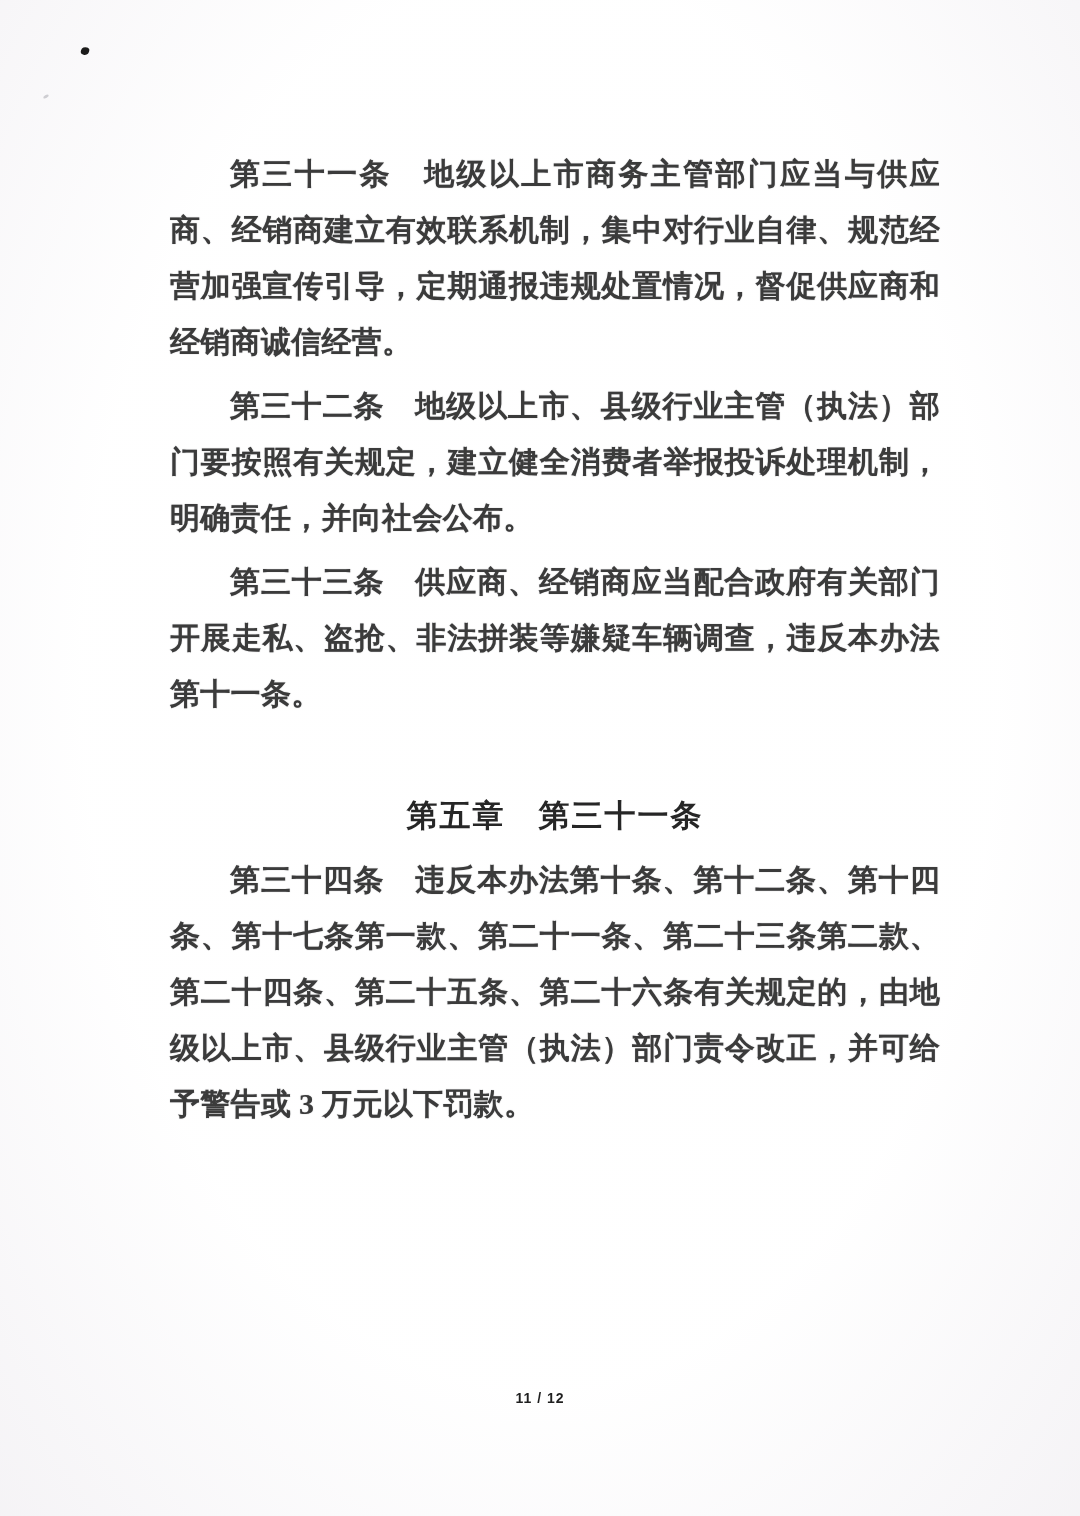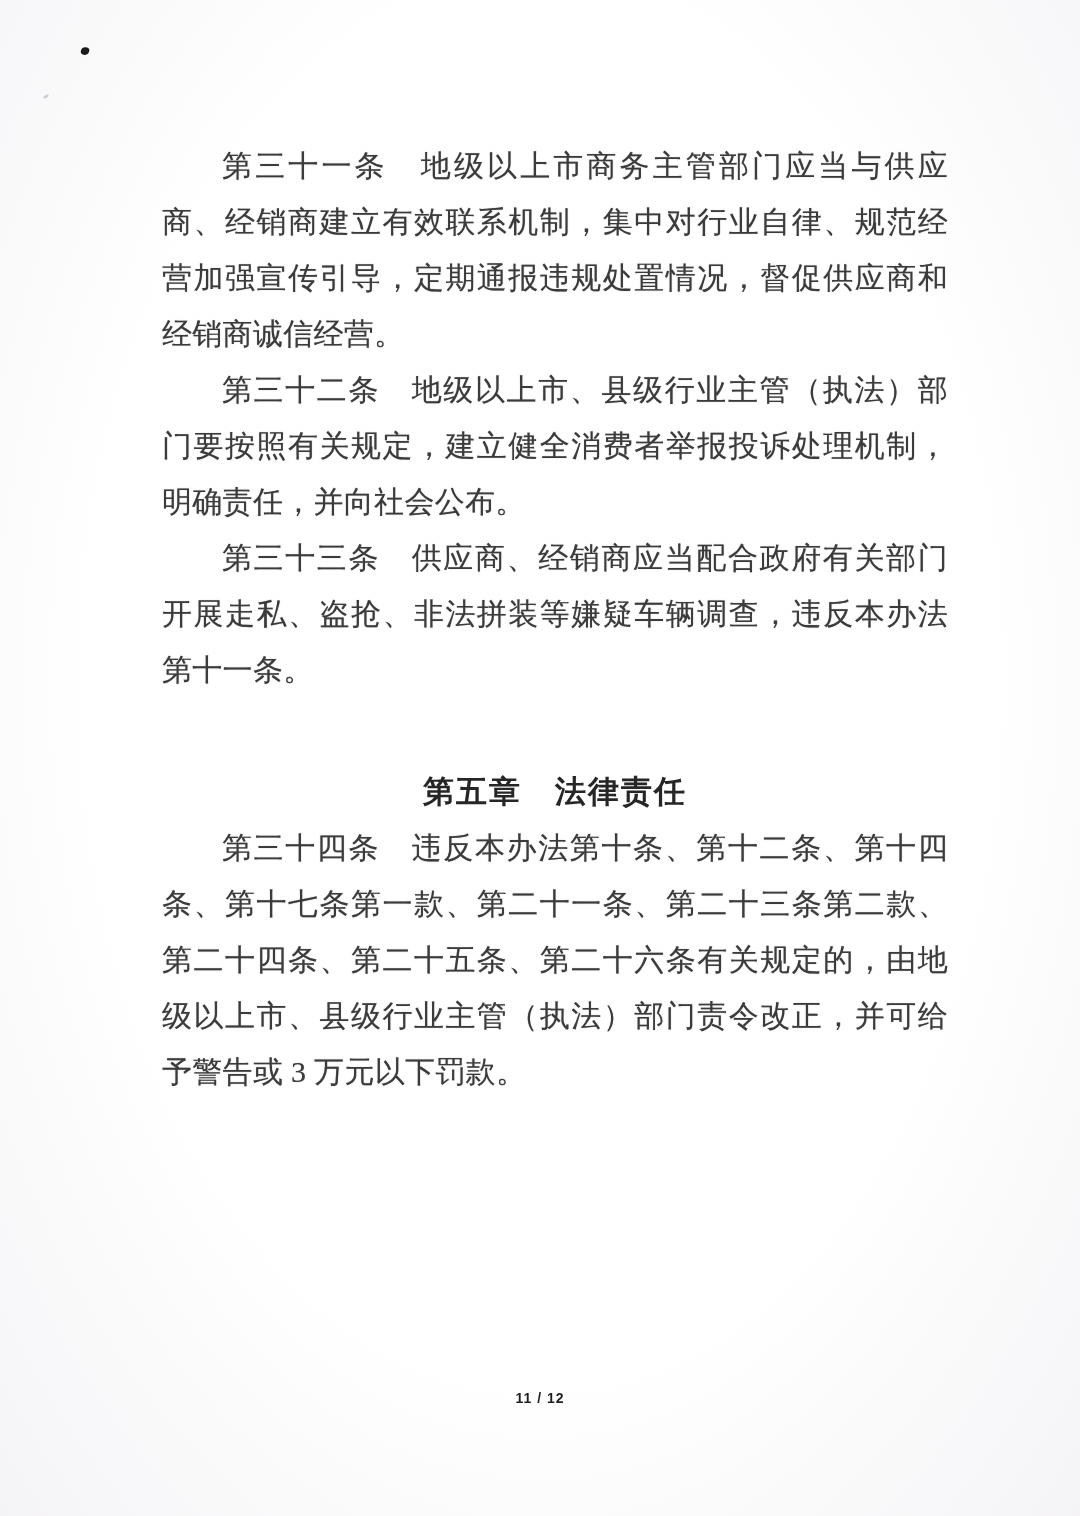--- a/index.html
+++ b/index.html
@@ -26,24 +26,25 @@
     left: 162px;
     top: 138px;
     width: 786px;
     font-size: 30px;
     line-height: 56px;
     color: #3b3b3b;
     text-align: justify;
     text-justify: inter-ideograph;
   }
   .para {
-    margin: 0;
+    margin: 8px;
     text-indent: 2em;
     text-shadow: 0 0 1px rgba(80, 80, 85, 0.55);
     letter-spacing: 0.3px;
+    font-weight: bold;
   }
   .chapter-heading {
     margin: 66px 0 0 0;
     font-family: "Liberation Sans", "DejaVu Sans", sans-serif;
     font-weight: bold;
     font-size: 31px;
     line-height: 56px;
     text-align: center;
     text-indent: 0;
     color: #262626;
@@ -85,17 +86,17 @@
 </head>
 <body>
 
 <div class="sheet">
   <span class="speck-1"></span>
   <span class="speck-2"></span>
   <main class="body-text" id="blocks">
       <p class="para">第三十一条　地级以上市商务主管部门应当与供应商、经销商建立有效联系机制，集中对行业自律、规范经营加强宣传引导，定期通报违规处置情况，督促供应商和经销商诚信经营。</p>
       <p class="para">第三十二条　地级以上市、县级行业主管（执法）部门要按照有关规定，建立健全消费者举报投诉处理机制，明确责任，并向社会公布。</p>
       <p class="para">第三十三条　供应商、经销商应当配合政府有关部门开展走私、盗抢、非法拼装等嫌疑车辆调查，违反本办法第十一条。</p>
-      <h2 class="chapter-heading">第五章　法律责任</h2>
+      <h2 class="chapter-heading">第五章　第三十一条</h2>
       <p class="para">第三十四条　违反本办法第十条、第十二条、第十四条、第十七条第一款、第二十一条、第二十三条第二款、第二十四条、第二十五条、第二十六条有关规定的，由地级以上市、县级行业主管（执法）部门责令改正，并可给予警告或 3 万元以下罚款。</p>
     </main>
   <footer class="page-number">11 / 12</footer>
 </div>
 
 </body></html>

